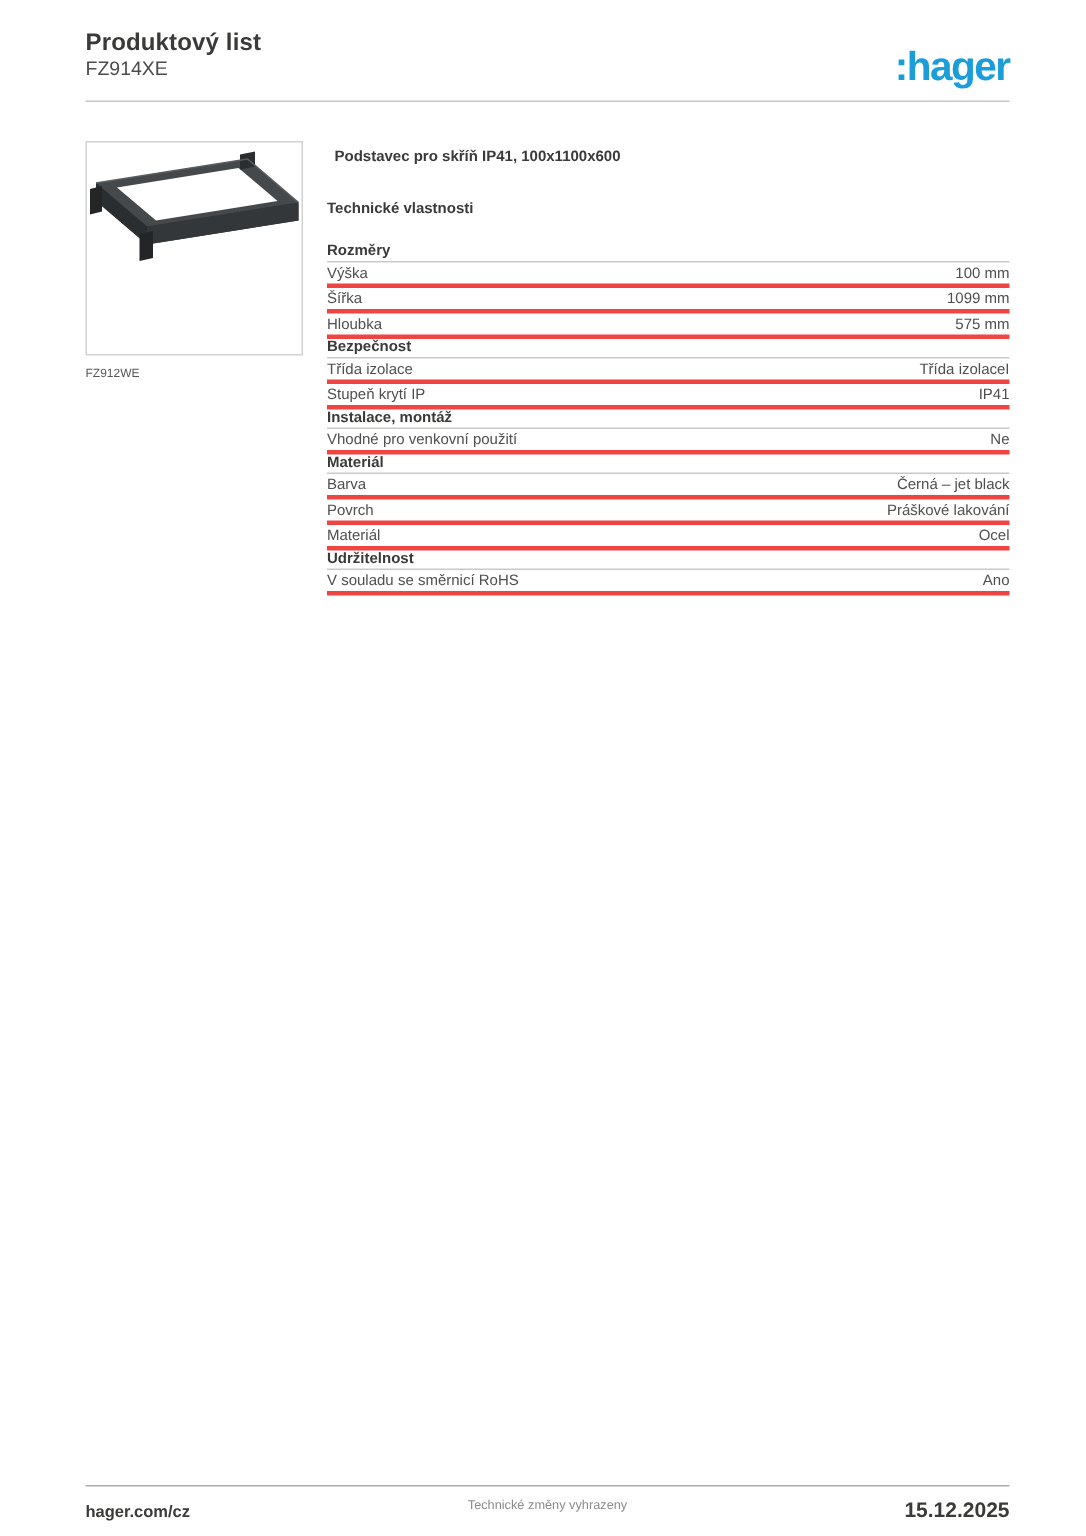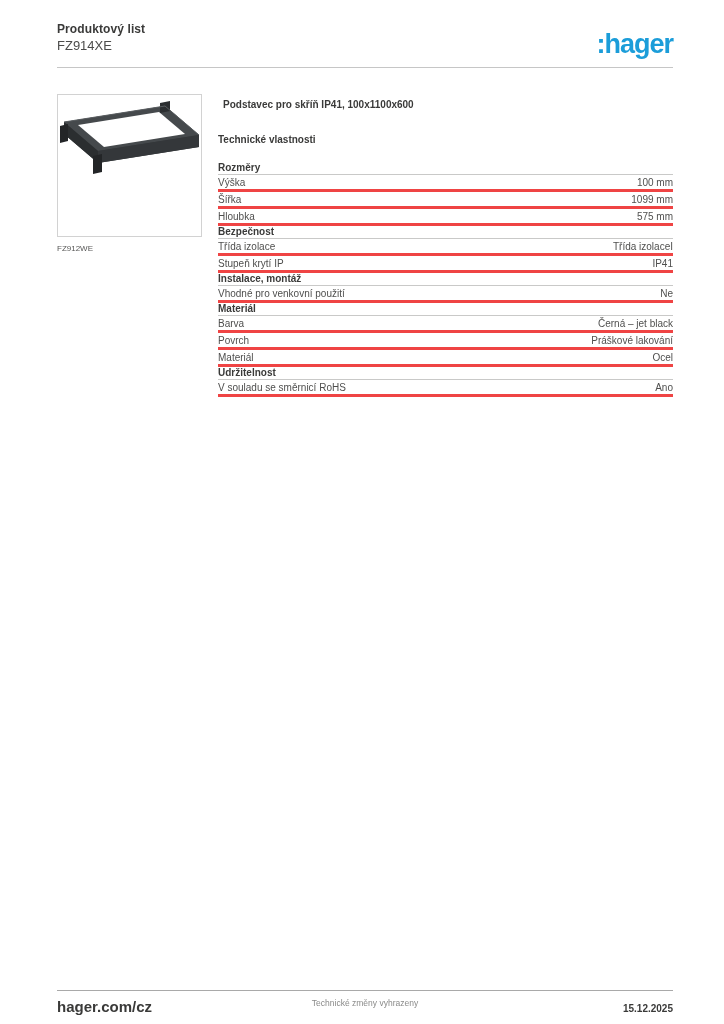--- a/index.html
+++ b/index.html
@@ -9,21 +9,21 @@
     height: 1024px;
     background: #ffffff;
     font-family: "Liberation Sans", sans-serif;
     color: #3d3d3c;
     overflow: hidden;
     --logo-blue: #1b9dd9;
   }
 
   
   .header { position: absolute; left: 57px; right: 51px; top: 20px; height: 40px; }
-  .doc-title { font-size: 12px; font-weight: bold; color: #3a3a39; line-height: 18px; letter-spacing: 0.1px; }
+  .doc-title { font-size: 16px; font-weight: bold; color: #3a3a39; line-height: 18px; letter-spacing: 0.1px; }
   .doc-code  { font-size: 13px; color: #4c4c4b; line-height: 16px; }
   .logo {
     position: absolute; right: 0; top: 9px;
     font-size: 27px; font-weight: bold; letter-spacing: -1px;
     color: var(--logo-blue);
   }
   .header-rule { position: absolute; left: 57px; right: 51px; top: 67px; border-top: 1px solid #c6c6c6; }
 
   
   .image-col { position: absolute; left: 57px; top: 94px; width: 173px; }
@@ -50,26 +50,26 @@
   }
   .spec-label { text-align: left; }
   .spec-value { text-align: right; }
 
   
   .footer {
     position: absolute; left: 57px; right: 51px; top: 990px;
     border-top: 1px solid #a9a9a9; padding-top: 7px;
     display: flex; justify-content: space-between; align-items: baseline;
   }
-  .footer-site { font-size: 15px; font-weight: bold; color: #3a3a39; text-decoration: none; }
+  .footer-site { font-size: 11px; font-weight: bold; color: #3a3a39; text-decoration: none; }
   .footer-notice {
     position: absolute; left: 0; right: 0; text-align: center;
     font-size: 8.5px; color: #8a8a89; pointer-events: none;
   }
-  .footer-date { font-size: 10px; font-weight: bold; color: #3a3a39; }
+  .footer-date { font-size: 14px; font-weight: bold; color: #3a3a39; }
 </style>
 </head>
 <body>
 
 <div class="page" style="--logo-blue: #1b9dd9;">
 
   <header class="header">
     <div class="doc-title">Produktový list</div>
     <div class="doc-code">FZ914XE</div>
     <div class="logo">:hager</div>

